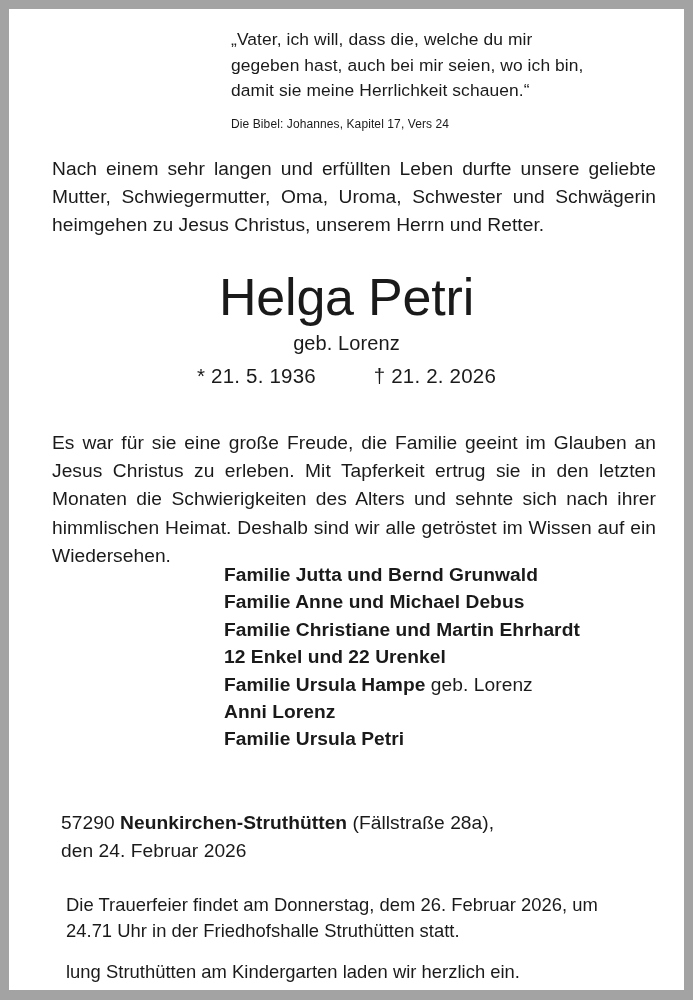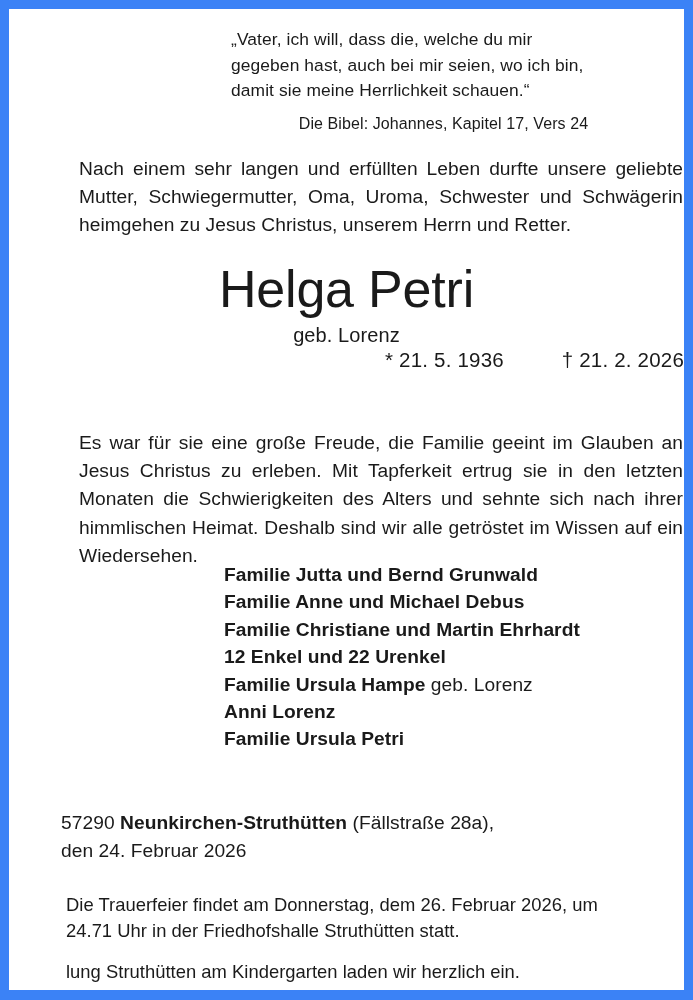--- a/index.html
+++ b/index.html
@@ -6,21 +6,21 @@
     margin: 0;
     padding: 0;
     background: #ffffff;
   }
 
   .page {
     position: relative;
     width: 693px;
     height: 1000px;
     box-sizing: border-box;
-    background: #3b82f6;
+    background: #a3a3a3;
     padding: 9px 9px 10px 9px;
     font-family: "Liberation Sans", sans-serif;
     overflow: hidden;
   }
 
   .sheet {
     position: relative;
     width: 100%;
     height: 100%;
     box-sizing: border-box;
@@ -39,33 +39,32 @@
 
   .scripture-line {
     font-size: 17.4px;
     line-height: 25.5px;
     letter-spacing: 0.1px;
     white-space: nowrap;
   }
 
   .scripture-source {
     margin-top: 8px;
-    text-align: center;
-    font-size: 16px;
+    text-align: left;
+    font-size: 12px;
     line-height: 24px;
     letter-spacing: 0.1px;
     white-space: nowrap;
   }
 
   
   .body-col {
     position: absolute;
     left: 43px;
     width: 604px;
-    margin-left: 27px;
   }
 
   .para {
     font-size: 19.2px;
     line-height: 28.2px;
     text-align: justify;
     text-justify: inter-word;
     letter-spacing: 0.05px;
     margin: 0;
   }
@@ -91,22 +90,22 @@
   .maiden-name {
     font-size: 20px;
     line-height: 24px;
     margin-top: 6px;
     letter-spacing: 0.1px;
   }
 
   .life-dates {
     font-size: 20.5px;
     line-height: 26px;
+    margin-top: 8px;
     letter-spacing: 0.2px;
-    text-align: right;
   }
 
   .life-dates .date-gap {
     display: inline-block;
     width: 46px;
   }
 
   
   .mourners {
     position: absolute;
@@ -170,21 +169,21 @@
       <div class="scripture-line">„Vater, ich will, dass die, welche du mir</div>
       <div class="scripture-line">gegeben hast, auch bei mir seien, wo ich bin,</div>
       <div class="scripture-line">damit sie meine Herrlichkeit schauen.“</div>
       <div class="scripture-source">Die Bibel: Johannes, Kapitel 17, Vers 24</div>
     </div>
 
     <div class="body-col" id="intro-paragraph" style="top:146px;">
       <p class="para">Nach einem sehr langen und erfüllten Leben durfte unsere geliebte Mutter, Schwiegermutter, Oma, Uroma, Schwester und Schwägerin heimgehen zu Jesus Christus, unserem Herrn und Retter.</p>
     </div>
 
-    <div class="name-block" style="top:252px;">
+    <div class="name-block" style="top:260px;">
       <div class="deceased-name">Helga Petri</div>
       <div class="maiden-name">geb. Lorenz</div>
       <div class="life-dates">
         <span>*</span>
         <span>21. 5. 1936</span>
         <span class="date-gap"></span>
         <span>†</span>
         <span>21. 2. 2026</span>
       </div>
     </div>

